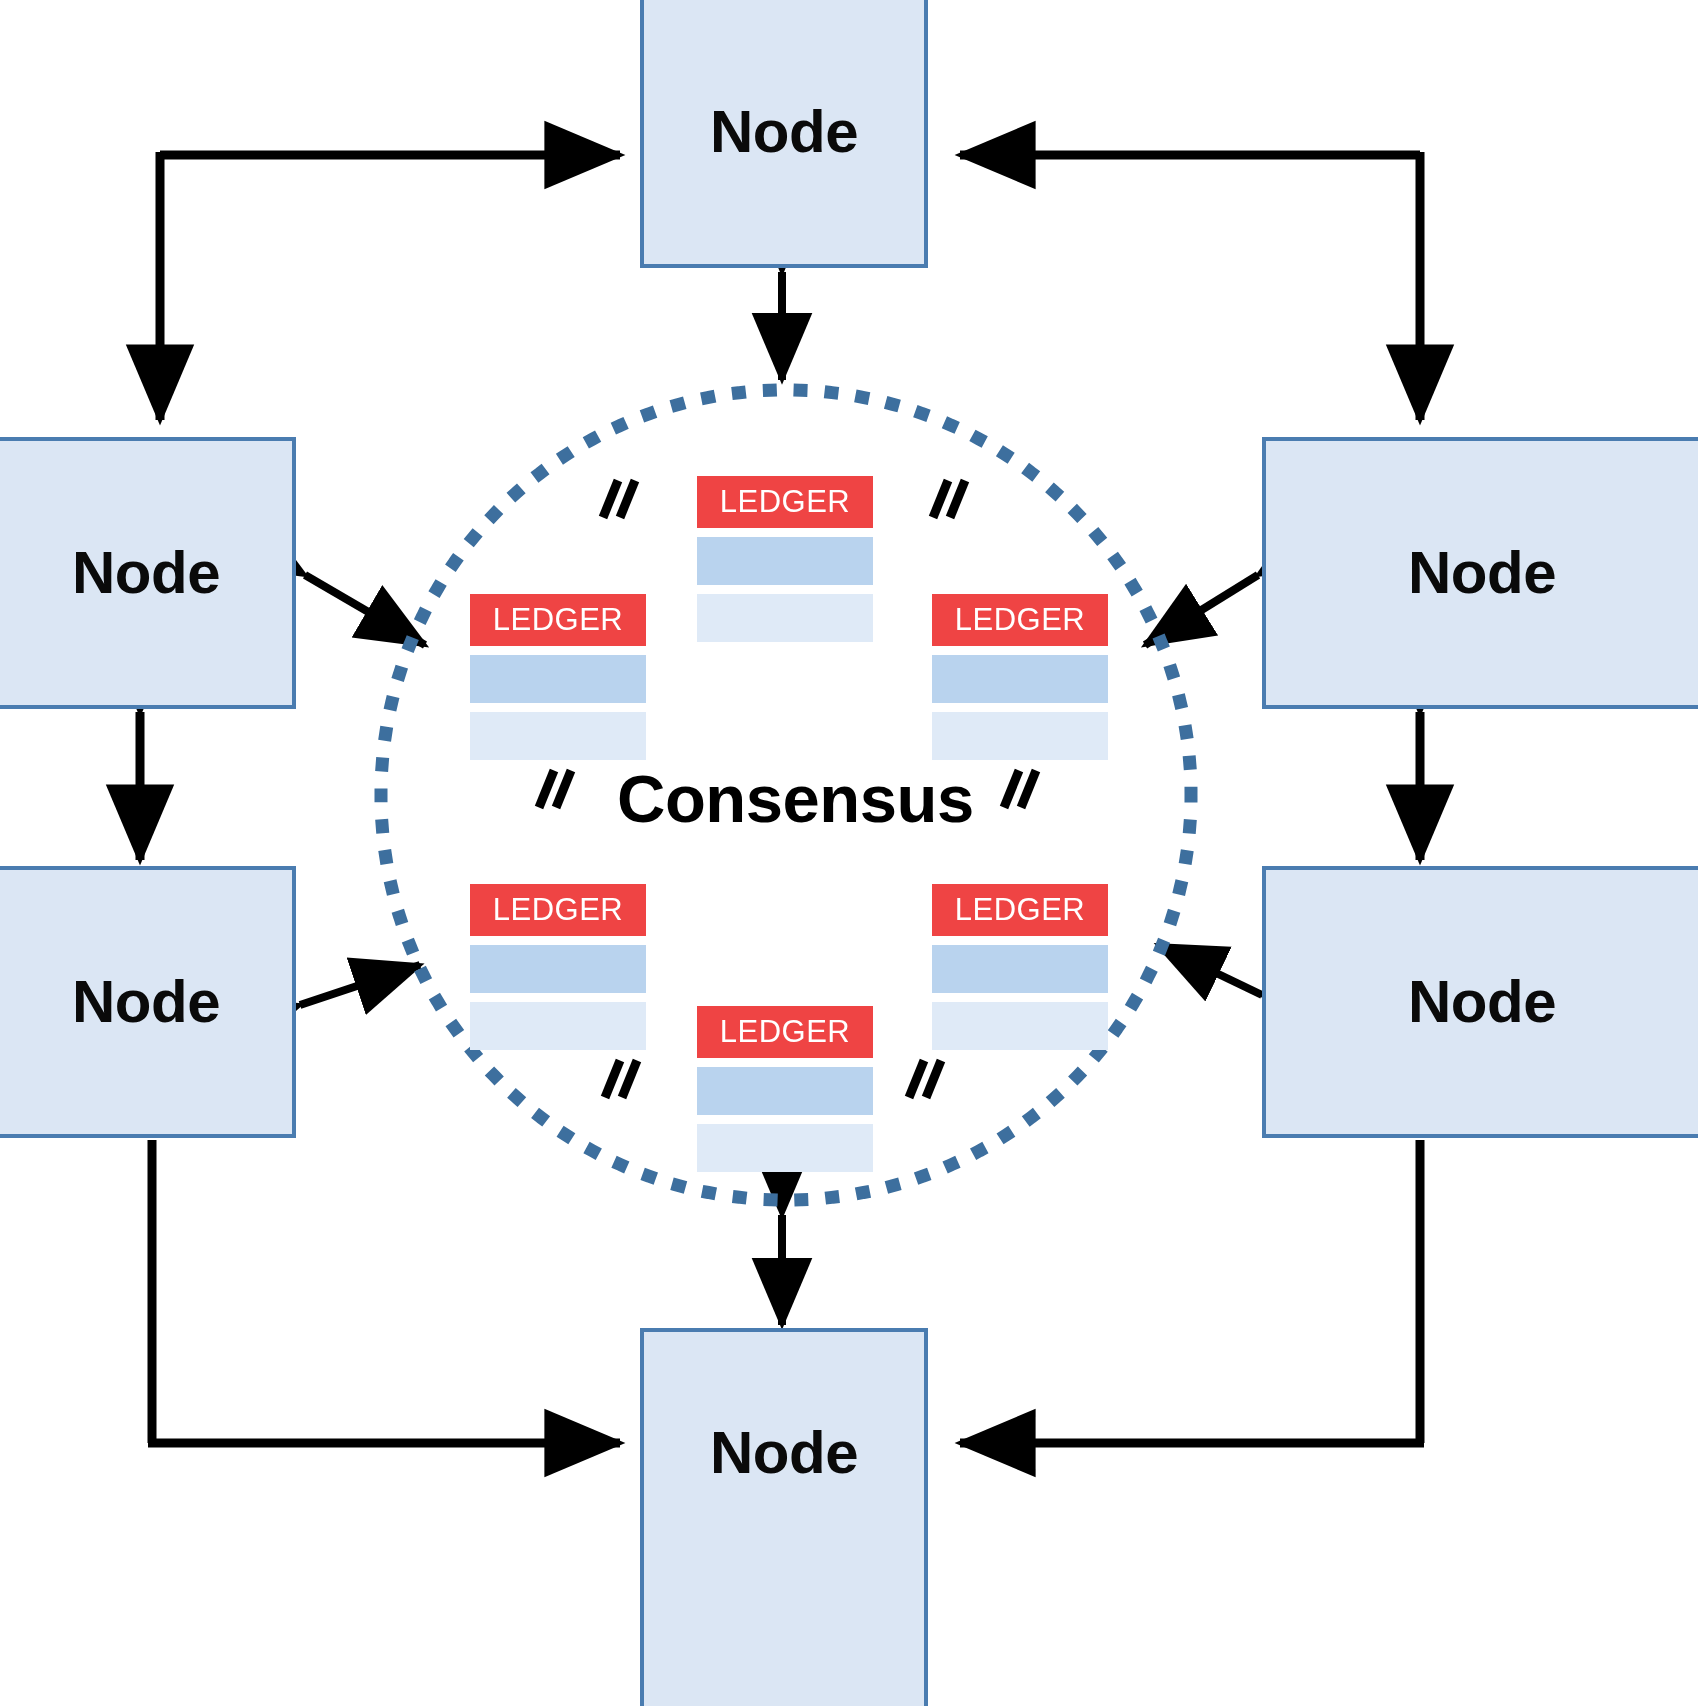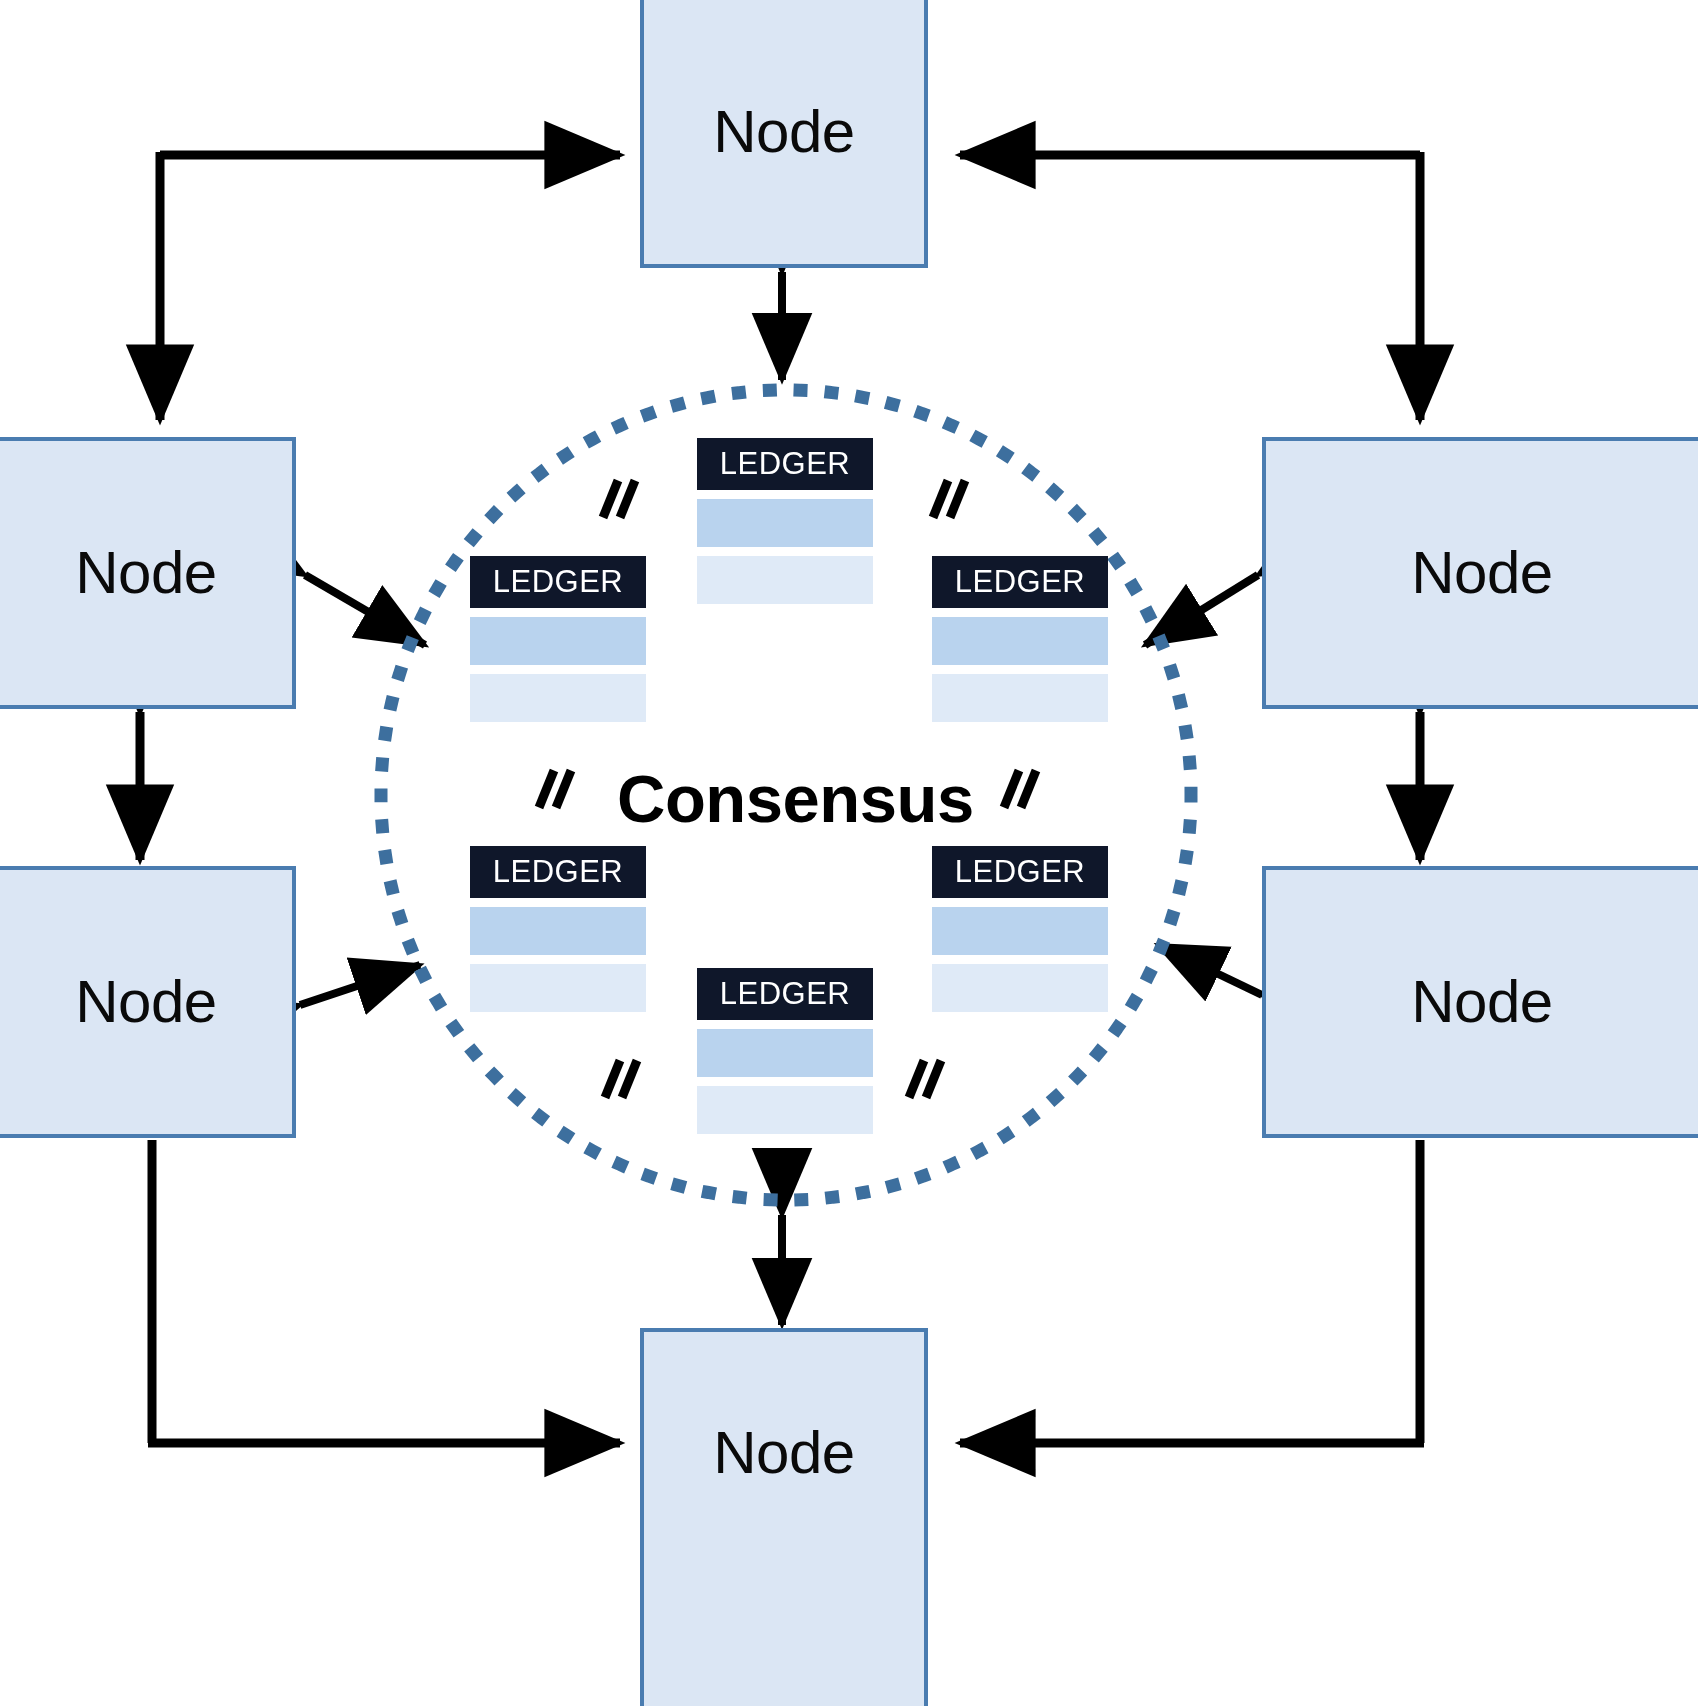--- a/index.html
+++ b/index.html
@@ -14,41 +14,42 @@
   
   .node{
     position:absolute;
     background:#dbe6f4;
     border:4px solid #4a7cb0;
     box-sizing:border-box;
     display:flex;align-items:center;justify-content:center;
   }
   .node .node-label{
     font-size:60px;
-    font-weight:normal;
+    font-weight:bold;
     color:#0a0a0a;
     letter-spacing:-0.5px;
     line-height:1;
     font-family:"Liberation Sans","DejaVu Sans",sans-serif;
   }
 
   
   .ledger{
     position:absolute;
     width:176px;
   }
   .ledger .lhead{
-    background:#0f172a;
+    background:#ef4444;
     color:#ffffff;
     font-size:31px;
     line-height:52px;
     height:52px;
     text-align:center;
     letter-spacing:0.5px;
     font-family:"Liberation Sans","DejaVu Sans",sans-serif;
+    margin-top:38px;
   }
   .ledger .lrow{
     height:48px;
     margin-top:9px;
   }
   .ledger .lrow.r1{background:#b9d3ee;}
   .ledger .lrow.r2{background:#dfeaf7;}
 
   
   #consensus{

